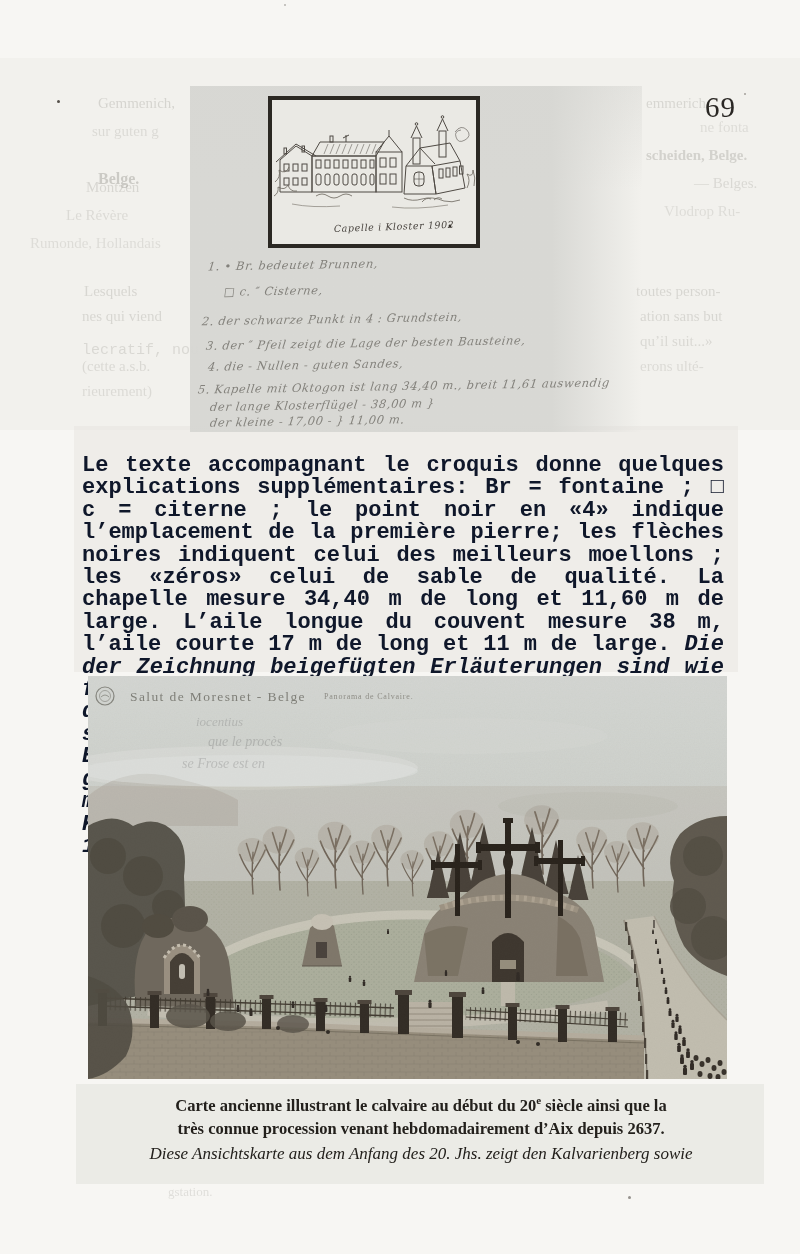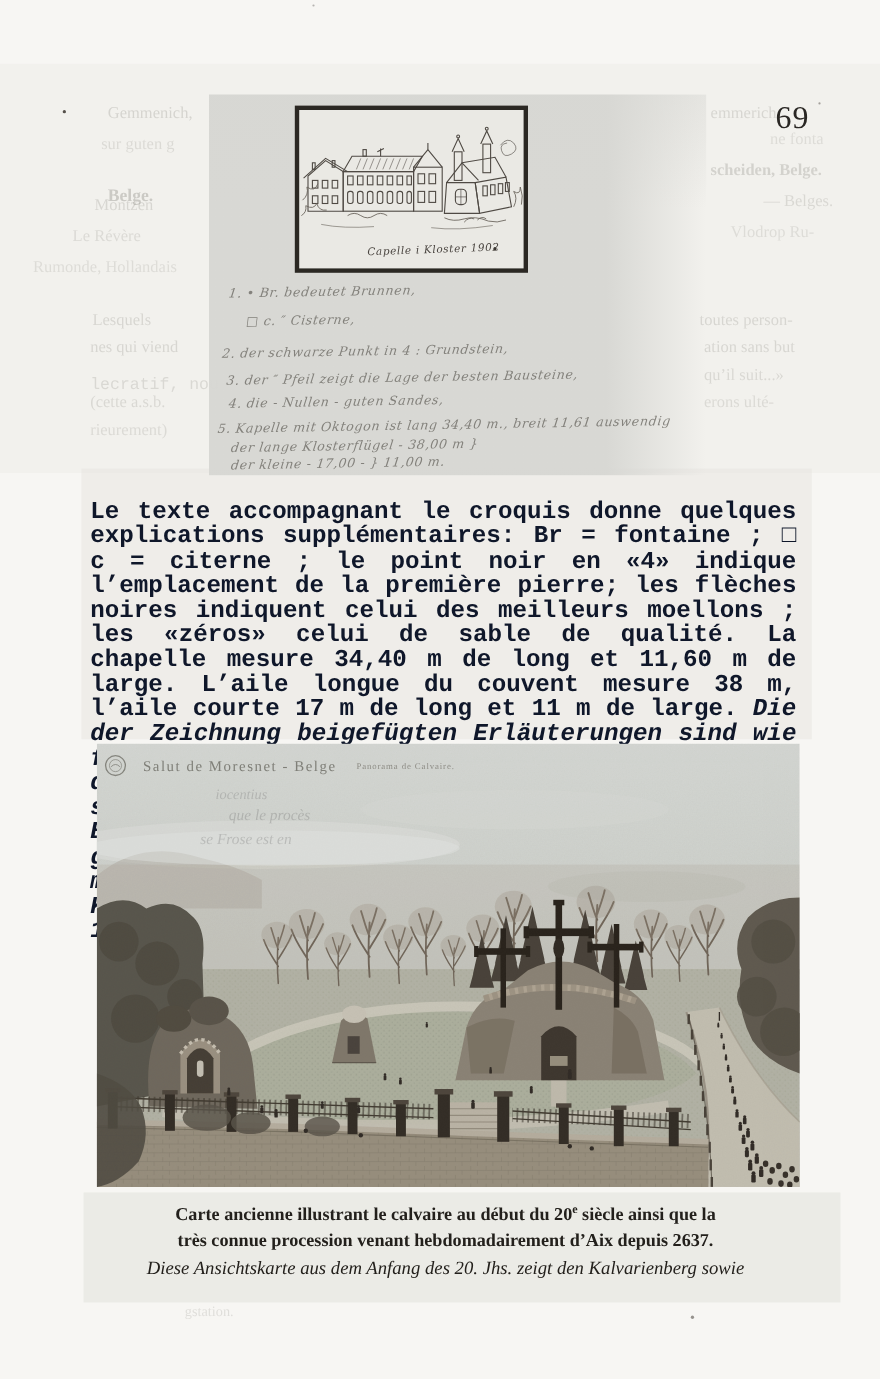--- a/index.html
+++ b/index.html
@@ -25,21 +25,21 @@
       letter-spacing:.6px;color:#75736d;opacity:.85;white-space:nowrap;
       transform:rotate(-1deg) skewX(-8deg);}
   .hw1{left:208px;top:258px;} .hw2{left:224px;top:284px;} .hw3{left:202px;top:312px;}
   .hw4{left:206px;top:336px;} .hw5{left:208px;top:358px;} .hw6{left:198px;top:379px;}
   .hw7{left:210px;top:398px;} .hw8{left:210px;top:414px;}
   .paragraph{position:absolute;z-index:2;left:82px;top:433px;width:642px;
       font-size:22px;line-height:22.4px;font-weight:700;color:#0f172a;text-align:justify;font-family:Liberation Mono, monospace;}
   .paragraph .de{font-style:italic;}
   .postcard{position:absolute;z-index:2;left:88px;top:676px;width:639px;height:440px;}
   .postcard svg{display:block;}
-  .caption{position:absolute;z-index:2;left:80px;top:1089px;width:650px;text-align:center;
+  .caption{position:absolute;z-index:2;left:96px;top:1089px;width:650px;text-align:center;
       color:#23201c;}
   .cap-fr{font-size:16.5px;line-height:23.5px;font-weight:700;}
   .cap-fr sup{font-size:11px;}
   .cap-de{font-size:17px;line-height:25px;font-style:italic;font-weight:400;}
   .speck{position:absolute;z-index:4;background:#55504a;border-radius:50%;}
 </style>
 </head>
 <body>
 
 <div class="page">

